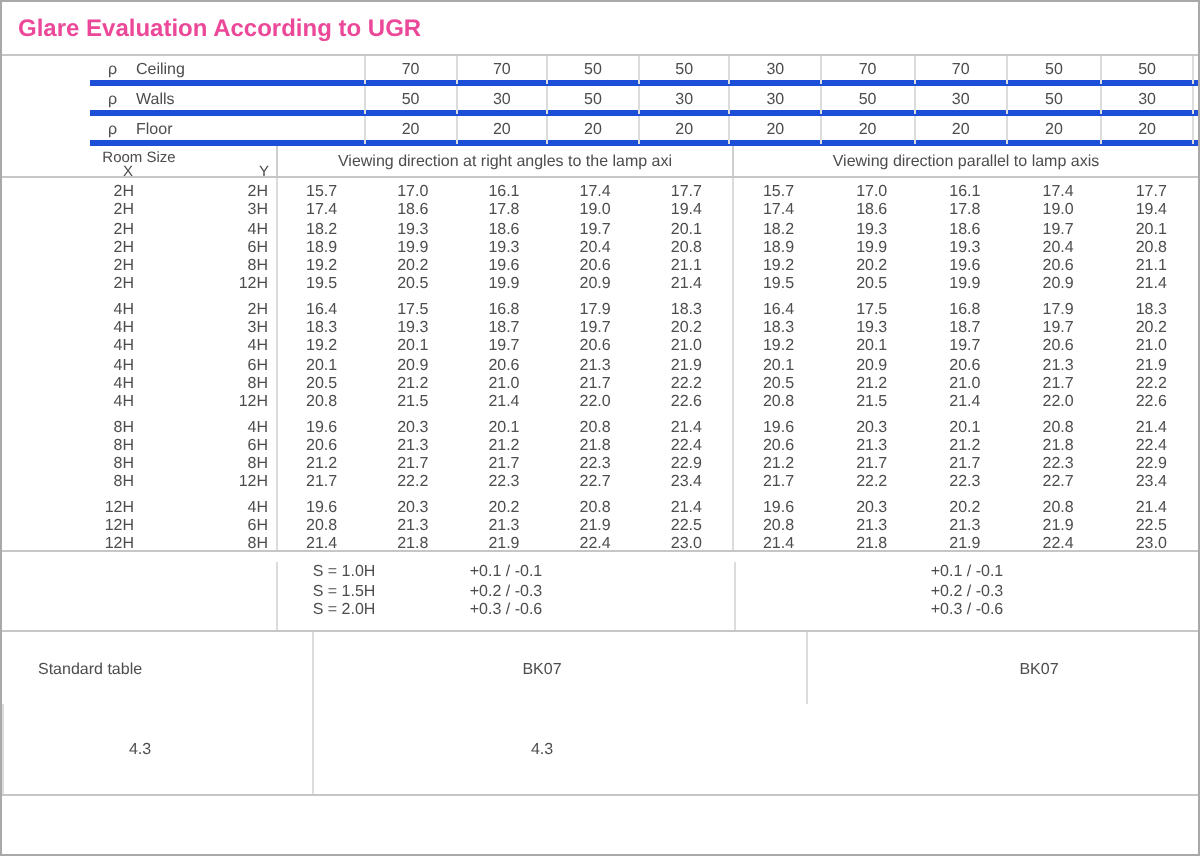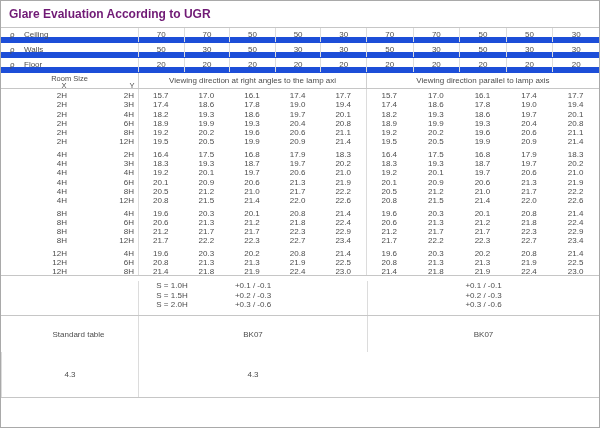--- a/index.html
+++ b/index.html
@@ -3,27 +3,27 @@
 <meta charset="utf-8">
 <style>
   html,body{margin:0;padding:0;background:#f3f3f3;}
   .wrap{
     width:600px;height:428px;box-sizing:border-box;background:#fff;
     border:1px solid #a9a9a9;font-family:"Liberation Sans",sans-serif;
     color:#4d4d4d;overflow:hidden;position:relative;
   }
   .title{
     height:27px;box-sizing:border-box;border-bottom:1px solid #c6c6c6;
-    font-size:12px;font-weight:bold;color:#701a75;padding:6px 0 0 8px;
+    font-size:12px;font-weight:bold;color:#ec4899;padding:6px 0 0 8px;
   }
   
   .rrow{
     display:grid;height:15px;box-sizing:border-box;
     grid-template-columns:137px repeat(5,45.6px) repeat(5,46.6px);
-    border-bottom:6px solid #1d4ed8;font-size:8px;line-height:14px;
+    border-bottom:3px solid #1d4ed8;font-size:8px;line-height:14px;margin-left:44px;
   }
   .rlbl{padding-left:9px;}
   .rlbl .sym{display:inline-block;width:14px;}
   .rval{text-align:center;border-left:1px solid #dcdcdc;}
   
   .hdr{
     display:grid;grid-template-columns:137px 228px 233px;height:16px;
     box-sizing:border-box;border-bottom:1px solid #c6c6c6;font-size:7.5px;
   }
   .roomsize{position:relative;}
@@ -50,21 +50,21 @@
   
   .srows{display:grid;grid-template-columns:137px 229px 232px;height:40px;
     box-sizing:border-box;border-bottom:1px solid #c6c6c6;font-size:8px;padding-top:5px;}
   .smid,.srt{border-left:1px solid #dcdcdc;}
   .sline{position:relative;height:9.5px;line-height:9.5px;}
   .sline .slbl{position:absolute;left:0;top:0;width:66px;text-align:center;}
   .sline .sval{display:block;width:100%;text-align:center;}
   .srt .sline{text-align:center;}
   
   .brow{display:grid;grid-template-columns:137px 229px 232px;box-sizing:border-box;
-    align-items:center;font-size:8px;text-align:center;}
+    align-items:center;font-size:8px;text-align:left;gap:18px;}
   .brow .blbl{padding-left:18px;}
   .brow .bval{border-left:1px solid #dcdcdc;align-self:stretch;display:flex;
     align-items:center;justify-content:center;}
   .std{height:36px;}
   .cor{height:46px;border-bottom:1px solid #c6c6c6;}
   
   .footer{height:12px;font-size:7.5px;line-height:11px;padding-left:4px;
     white-space:pre;color:#4d4d4d;}
 </style>
 </head>

